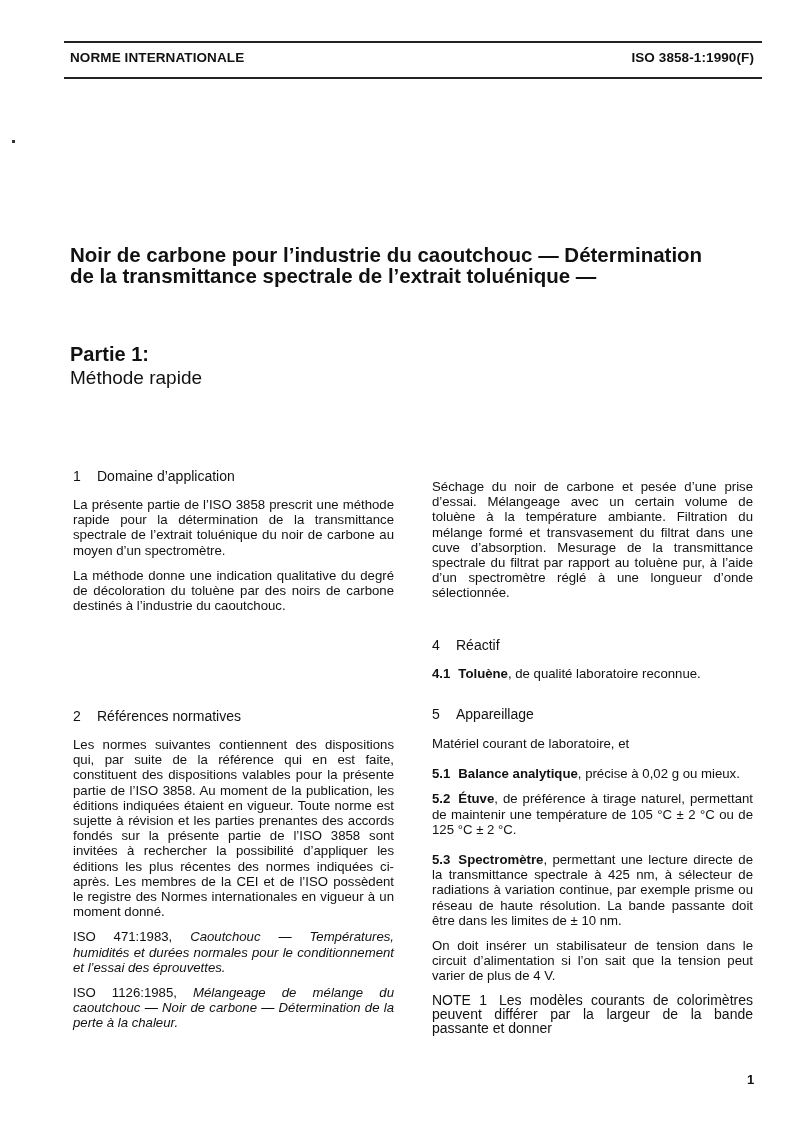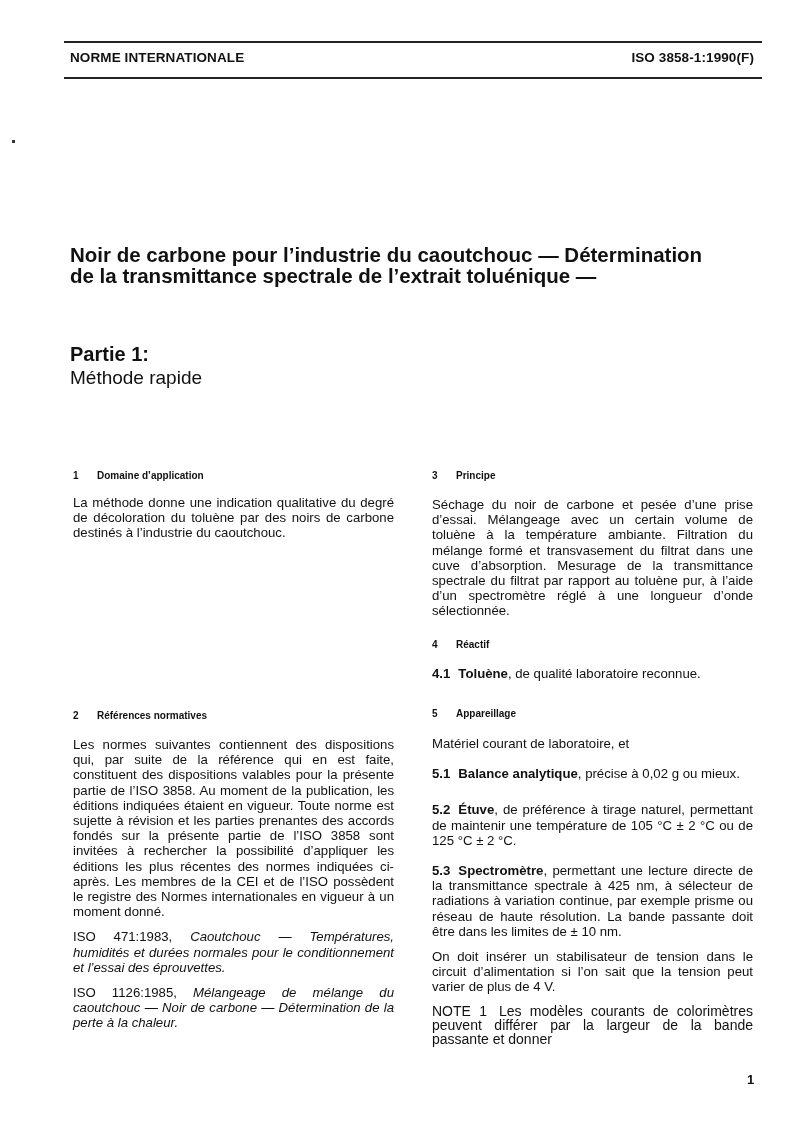--- a/index.html
+++ b/index.html
@@ -17,21 +17,21 @@
     .speck { position: absolute; left: 12px; top: 140px; width: 3px; height: 3px; background: #333; }
 
     .title { position: absolute; left: 70px; top: 244px; width: 640px; font-weight: bold; font-size: 20.5px; line-height: 21px; }
     .part-label { position: absolute; left: 70px; top: 343px; font-weight: bold; font-size: 20px; }
     .part-sub { position: absolute; left: 70px; top: 367px; font-size: 19px; }
 
     .col { position: absolute; width: 321px; }
     .col.l { left: 73px; }
     .col.r { left: 432px; }
 
-    .h2 { font-weight: bold; font-size: 10px; line-height: 18px; }
+    .h2 { font-weight: normal; font-size: 14px; line-height: 18px; }
     .h2 .num { display: inline-block; width: 24px; }
 
     .p { font-size: 13.2px; line-height: 15.2px; text-align: justify; }
     .p.small { font-size: 14px; line-height: 14px; }
     .sub-num { font-weight: bold; margin-right: 8px; }
     b { font-weight: bold; }
     i { font-style: italic; }
 
     .abs { position: absolute; }
     .pagenum { position: absolute; left: 747px; top: 1072px; font-weight: bold; font-size: 13px; }
@@ -47,61 +47,59 @@
 <div class="speck"></div>
 
 <div class="title">Noir de carbone pour l’industrie du caoutchouc — Détermination de la transmittance spectrale de l’extrait toluénique —</div>
 <div class="part-label">Partie 1:</div>
 <div class="part-sub">Méthode rapide</div>
 
 <div class="col l abs" style="top:467px;">
   <div class="h2">
     <span class="num">1</span><span>Domaine d’application</span>
   </div>
+  <p class="p" style="margin-top:12px;">La présente partie de l’ISO 3858 prescrit une méthode rapide pour la détermination de la transmittance spectrale de l’extrait toluénique du noir de carbone au moyen d’un spectromètre.</p>
   <p class="p" style="margin-top:10px;">La méthode donne une indication qualitative du degré de décoloration du toluène par des noirs de carbone destinés à l’industrie du caoutchouc.</p>
 </div>
 
 <div class="col l abs" style="top:707px;">
   <div class="h2">
     <span class="num">2</span><span>Références normatives</span>
   </div>
   <p class="p" style="margin-top:12px;">Les normes suivantes contiennent des dispositions qui, par suite de la référence qui en est faite, constituent des dispositions valables pour la présente partie de l’ISO 3858. Au moment de la publication, les éditions indiquées étaient en vigueur. Toute norme est sujette à révision et les parties prenantes des accords fondés sur la présente partie de l’ISO 3858 sont invitées à rechercher la possibilité d’appliquer les éditions les plus récentes des normes indiquées ci-après. Les membres de la CEI et de l’ISO possèdent le registre des Normes internationales en vigueur à un moment donné.</p>
   <p class="p" style="margin-top:10px;">
     <span>ISO 471:1983,</span> <i>Caoutchouc — Températures, humidités et durées normales pour le conditionnement et l’essai des éprouvettes.</i>
   </p>
   <p class="p" style="margin-top:10px;">
     <span>ISO 1126:1985,</span> <i>Mélangeage de mélange du caoutchouc — Noir de carbone — Détermination de la perte à la chaleur.</i>
   </p>
 </div>
 
 <div class="col r abs" style="top:467px;">
-  <div class="h2">
-    <span class="num">3</span><span>Principe</span>
-  </div>
   <p class="p" style="margin-top:12px;">Séchage du noir de carbone et pesée d’une prise d’essai. Mélangeage avec un certain volume de toluène à la température ambiante. Filtration du mélange formé et transvasement du filtrat dans une cuve d’absorption. Mesurage de la transmittance spectrale du filtrat par rapport au toluène pur, à l’aide d’un spectromètre réglé à une longueur d’onde sélectionnée.</p>
 </div>
 
 <div class="col r abs" style="top:636px;">
   <div class="h2">
     <span class="num">4</span><span>Réactif</span>
   </div>
   <p class="p" style="margin-top:12px;">
     <span class="sub-num">4.1</span><b>Toluène</b><span>, de qualité laboratoire reconnue.</span>
   </p>
 </div>
 
 <div class="col r abs" style="top:705px;">
   <div class="h2">
     <span class="num">5</span><span>Appareillage</span>
   </div>
   <p class="p" style="margin-top:13px;">Matériel courant de laboratoire, et</p>
   <p class="p" style="margin-top:15px;">
     <span class="sub-num">5.1</span><b>Balance analytique</b><span>, précise à 0,02 g ou mieux.</span>
   </p>
-  <p class="p" style="margin-top:21px;">
+  <p class="p" style="margin-top:10px;">
     <span class="sub-num">5.2</span><b>Étuve</b><span>, de préférence à tirage naturel, permettant de maintenir une température de 105 °C ± 2 °C ou de 125 °C ± 2 °C.</span>
   </p>
   <p class="p" style="margin-top:15px;">
     <span class="sub-num">5.3</span><b>Spectromètre</b><span>, permettant une lecture directe de la transmittance spectrale à 425 nm, à sélecteur de radiations à variation continue, par exemple prisme ou réseau de haute résolution. La bande passante doit être dans les limites de ± 10 nm.</span>
   </p>
   <p class="p" style="margin-top:10px;">On doit insérer un stabilisateur de tension dans le circuit d’alimentation si l’on sait que la tension peut varier de plus de 4 V.</p>
   <p class="p small" style="margin-top:9px;">
     <span style="margin-right:12px;">NOTE 1</span><span>Les modèles courants de colorimètres peuvent différer par la largeur de la bande passante et donner</span>
   </p>
 </div>

